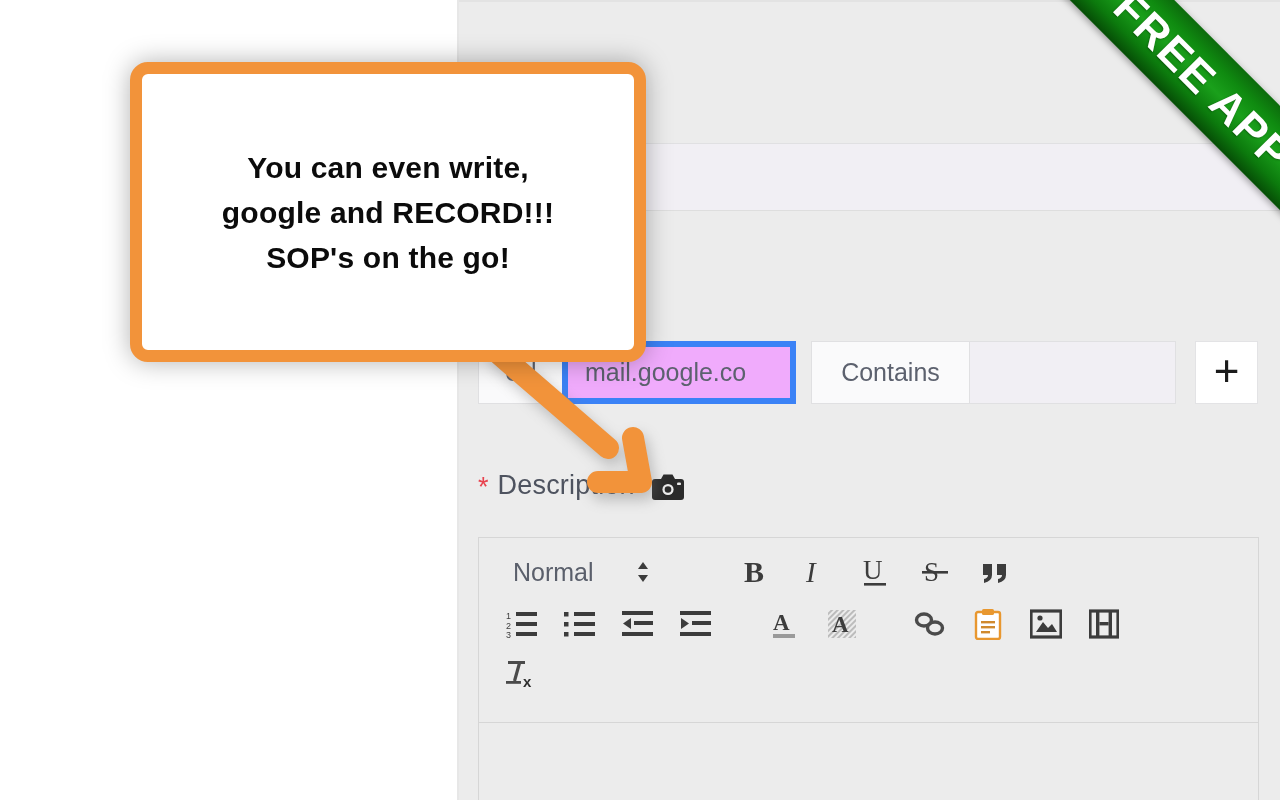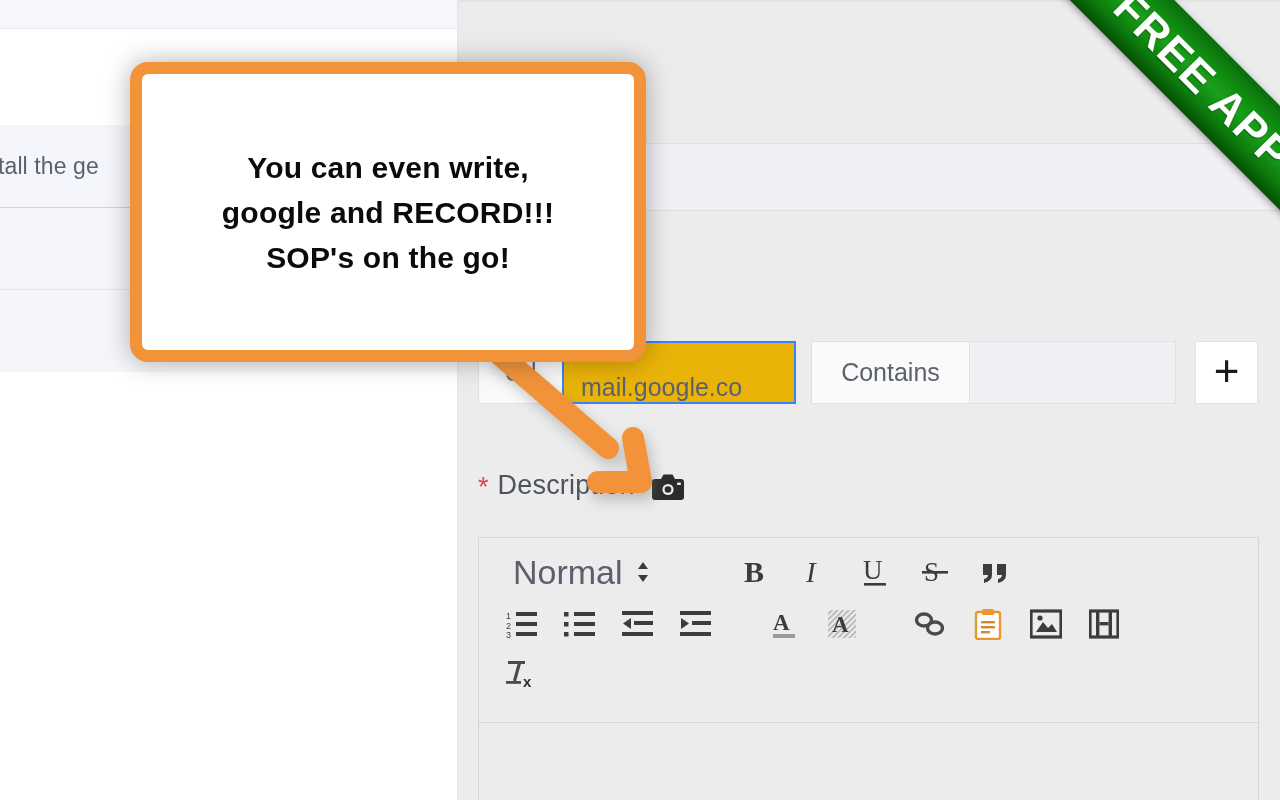--- a/index.html
+++ b/index.html
@@ -31,22 +31,22 @@
   .rp-topline{position:absolute;left:0;top:0;width:823px;height:2px;background:#e3e3e3;}
   .rp-band{position:absolute;left:0;top:143px;width:823px;height:66px;
            background:#f1eff4;border-top:1px solid #e0e0e2;border-bottom:1px solid #dedede;}
   .rp-leftedge{position:absolute;left:0;top:0;width:2px;height:800px;background:#e7e7e7;}
   .fld-label{
     font-size:25px;color:#5c616e;white-space:nowrap;
   }
   .grp-url{position:absolute;left:478px;top:341px;width:318px;height:63px;display:flex;}
   .grp-url .cell-a{width:84px;box-sizing:border-box;height:63px;background:#fafafb;
      border:1px solid #e0e0e2;border-right:none;display:flex;align-items:center;justify-content:center;}
-  .grp-url .cell-b{flex:1;box-sizing:border-box;height:63px;background:#eab308;
-     border:2px solid #3b82f6;display:flex;align-items:flex-end;padding-left:17px;}
+  .grp-url .cell-b{flex:1;box-sizing:border-box;height:63px;background:#f0abfc;
+     border:6px solid #3b82f6;display:flex;align-items:center;padding-left:17px;}
   .grp-cond{position:absolute;left:811px;top:341px;width:365px;height:63px;display:flex;}
   .grp-cond .cell-a{width:158px;box-sizing:border-box;height:63px;background:#fafafb;
      border:1px solid #e0e0e2;border-right:none;display:flex;align-items:center;justify-content:center;}
   .grp-cond .cell-b{flex:1;box-sizing:border-box;height:63px;background:#f1eff4;border:1px solid #e0e0e2;}
   .plus-btn{position:absolute;left:1195px;top:341px;width:63px;height:63px;box-sizing:border-box;
      background:#ffffff;border:1px solid #e3e3e5;display:flex;align-items:center;justify-content:center;}
   .plus-glyph{font-size:44px;line-height:1;color:#1b1b1b;font-weight:400;margin-top:-4px;}
 
   
   .desc-label-row{position:absolute;left:478px;top:470px;display:flex;align-items:center;gap:9px;}
@@ -57,21 +57,21 @@
   
   .editor{position:absolute;left:478px;top:537px;width:781px;height:263px;
     box-sizing:border-box;background:#ececec;border:1px solid #d6d6d6;border-bottom:none;}
   .tb{position:relative;height:185px;}
   .tb-row{position:absolute;left:0;display:flex;align-items:center;}
   .tb-row.row1{top:6px;left:14px;height:56px;}
   .tb-row.row2{top:60px;left:14px;height:52px;}
   .tb-row.row3{top:110px;left:14px;height:52px;}
   .tbitem{display:flex;align-items:center;justify-content:center;height:50px;}
   .picker{width:172px;display:flex;align-items:center;justify-content:space-between;padding:0 14px 0 20px;box-sizing:border-box;}
-  .picker-label{font-size:34px;color:#5a5f6b;}
+  .picker-label{font-size:25px;color:#5a5f6b;}
   .editor-sep{position:absolute;left:0;top:184px;width:100%;height:1px;background:#d6d6d6;}
   .editor-body{position:absolute;left:0;top:186px;width:100%;height:77px;background:#ececec;}
   svg{display:block;}
 
   
   .callout-shadow{
     position:absolute;left:130px;top:62px;width:516px;height:300px;border-radius:18px;
     background:rgba(0,0,0,.30);filter:blur(13px);
   }
   .callout{
@@ -101,32 +101,20 @@
   .ribbon-text{
     color:#ffffff;font-size:44px;font-weight:700;letter-spacing:1.5px;
     text-shadow:0 1px 2px rgba(0,0,0,.35);white-space:nowrap;
   }
 </style>
 </head>
 <body>
 
 <div id="stage">
 
-  <div class="left-panel">
-    <div class="lp-topband"></div>
-    <div class="lp-white"></div>
-    <div class="lp-rows">
-      <div class="lp-row r1">
-        <div class="lp-row-text">tall the ge</div>
-      </div>
-      <div class="lp-row r2"></div>
-      <div class="lp-row r3"></div>
-    </div>
-    <div class="lp-bottom"></div>
-  </div>
 
   <div class="right-panel">
     <div class="rp-topline"></div>
     <div class="rp-leftedge"></div>
     <div class="rp-band"></div>
   </div>
 
   <div class="grp-url">
     <div class="cell-a">
       <span class="fld-label">Url</span>

